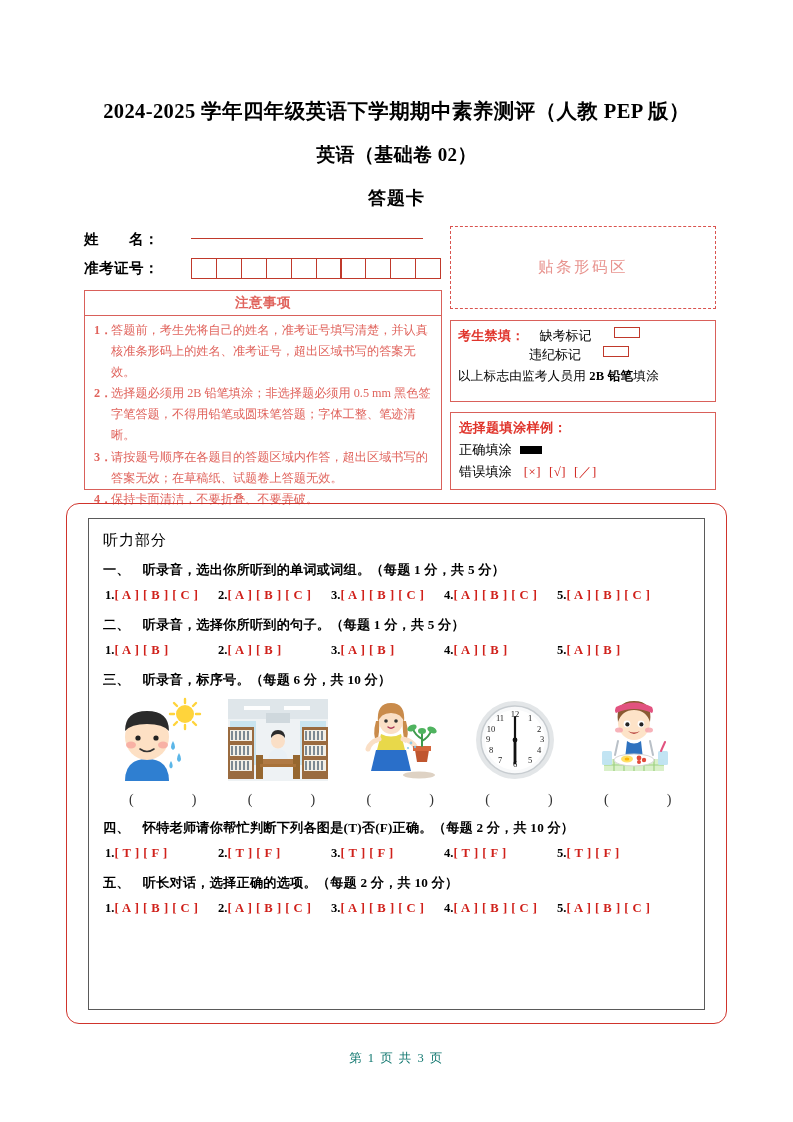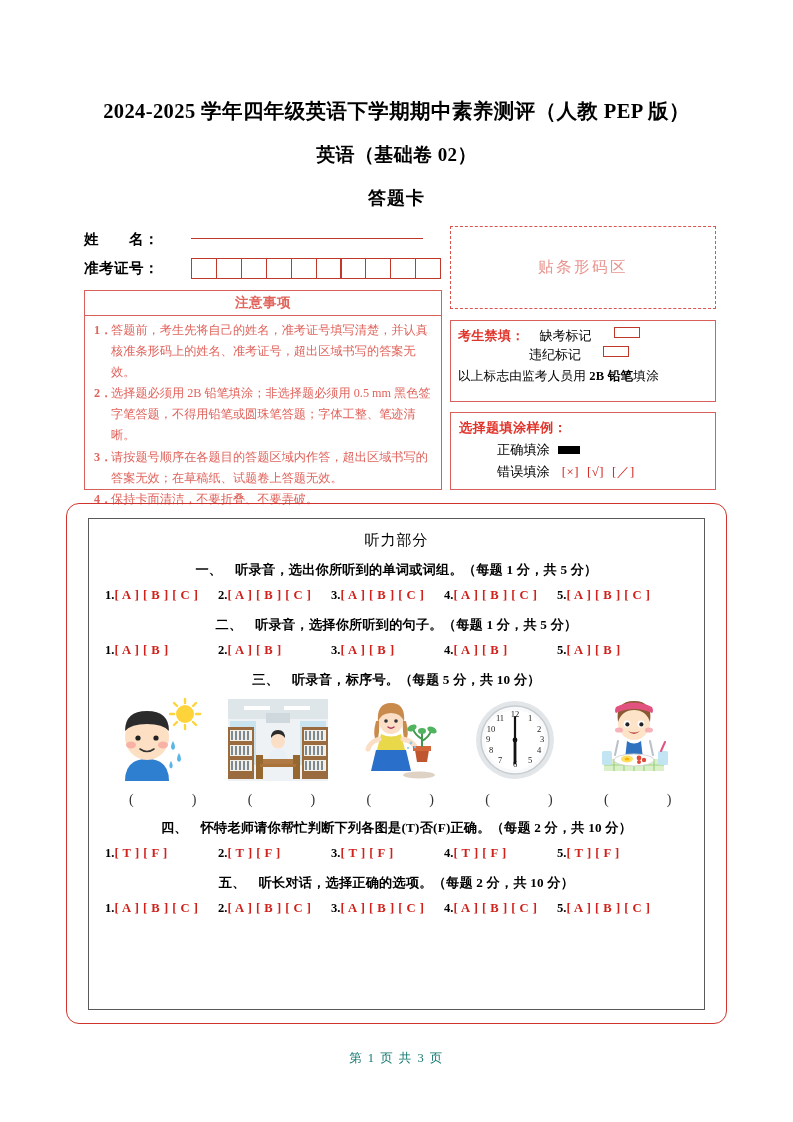--- a/index.html
+++ b/index.html
@@ -201,21 +201,20 @@
     color: #e0342b;
     font-weight: bold;
     font-size: 13.2px;
     letter-spacing: 0.3px;
   }
   .sample-row {
     display: flex;
     align-items: center;
     font-size: 13.2px;
     margin-top: 4px;
-    margin-left: 38px;
   }
   .blk {
     display: inline-block;
     width: 22px;
     height: 8px;
     background: #000;
     margin-left: 8px;
   }
   .wrongmarks {
     margin-left: 12px;
@@ -240,33 +239,31 @@
     position: absolute;
     left: 88px;
     top: 518px;
     width: 617px;
     height: 492px;
     border: 1.5px solid #5a5a5a;
     box-sizing: border-box;
     padding: 10px 14px 0 14px;
   }
   .section-title {
-    text-align: center;
     font-size: 15px;
     font-weight: normal;
     letter-spacing: 1px;
     margin: 2px 0 11px;
   }
   .q-head {
     font-size: 13.2px;
     font-weight: bold;
     letter-spacing: 0.2px;
     margin: 0 0 4px 0;
     white-space: nowrap;
-    text-align: center;
   }
   .q-head .qnum { margin-right: 13px; }
   .opt-row {
     display: flex;
     margin: 9px 0 13px 0;
     padding-left: 2px;
   }
   .opt-item {
     font-size: 12.6px;
     font-weight: bold;
@@ -421,21 +418,21 @@
           <div class="opt-item opt-w3"><span class="idx">5.</span><span class="ch">[ A ] [ B ] [ C ]</span></div>
         </div>
         <div class="q-head"><span class="qnum">二、</span><span>听录音，选择你所听到的句子。（每题 1 分，共 5 分）</span></div>
         <div class="opt-row">
           <div class="opt-item opt-w2"><span class="idx">1.</span><span class="ch">[ A ] [ B ]</span></div>
           <div class="opt-item opt-w2"><span class="idx">2.</span><span class="ch">[ A ] [ B ]</span></div>
           <div class="opt-item opt-w2"><span class="idx">3.</span><span class="ch">[ A ] [ B ]</span></div>
           <div class="opt-item opt-w2"><span class="idx">4.</span><span class="ch">[ A ] [ B ]</span></div>
           <div class="opt-item opt-w2"><span class="idx">5.</span><span class="ch">[ A ] [ B ]</span></div>
         </div>
-        <div class="q-head"><span class="qnum">三、</span><span>听录音，标序号。（每题 5 分，共 10 分）</span></div>
+        <div class="q-head"><span class="qnum">三、</span><span>听录音，标序号。（每题 6 分，共 10 分）</span></div>
         <div class="pic-row">
           <div class="pic"><svg width="104" height="86" viewBox="0 0 104 86" xmlns="http://www.w3.org/2000/svg">
               <circle cx="78" cy="17" r="9" fill="#ffd43b"></circle>
               <g stroke="#ffd43b" stroke-width="2.4" stroke-linecap="round">
            <line x1="78" y1="2" x2="78" y2="6"></line>
                 <line x1="78" y1="28" x2="78" y2="32"></line>
            <line x1="63" y1="17" x2="67" y2="17"></line>
                 <line x1="89" y1="17" x2="93" y2="17"></line>
            <line x1="67" y1="6" x2="70" y2="9"></line>
                 <line x1="86" y1="25" x2="89" y2="28"></line>

